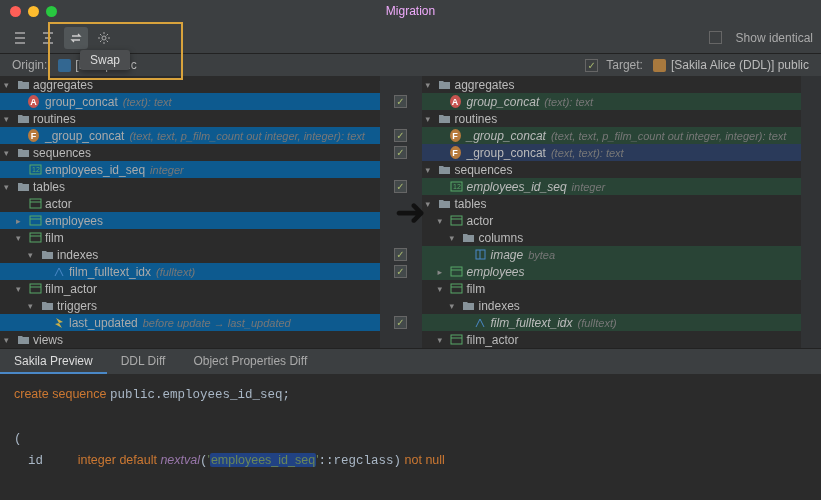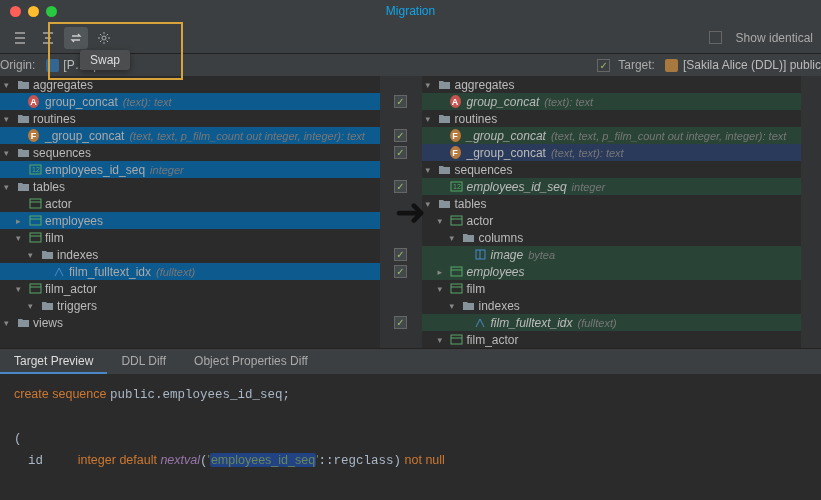--- a/index.html
+++ b/index.html
@@ -1,27 +1,27 @@
 <!DOCTYPE html>
 <html><head>
 <meta charset="utf-8">
 <style>
 * { margin: 0; padding: 0; box-sizing: border-box; font-family: -apple-system, "Segoe UI", sans-serif; }
 body { background: #2b2b2b; color: #bbb; font-size: 12px; width: 821px; height: 500px; overflow: hidden; }
 .titlebar { height: 22px; background: #3c3f41; display: flex; align-items: center; position: relative; }
 .traffic { display: flex; gap: 7px; margin-left: 10px; }
 .dot { width: 11px; height: 11px; border-radius: 50%; }
 .dot.red { background: #ff5f57; } .dot.yellow { background: #febc2e; } .dot.green { background: #28c840; }
-.title { position: absolute; left: 50%; transform: translateX(-50%); color: #0ea5e9; font-size: 12px; font-weight: 500; }
+.title { position: absolute; left: 50%; transform: translateX(-50%); color: #f0abfc; font-size: 12px; font-weight: 500; }
 .toolbar { height: 32px; background: #3c3f41; display: flex; align-items: center; padding: 0 8px; gap: 4px; border-bottom: 1px solid #222; }
 .tbtn { width: 24px; height: 22px; display: flex; align-items: center; justify-content: center; color: #aaa; border-radius: 3px; cursor: pointer; }
 .tbtn.sel { background: #515658; }
 .hl-box { position: absolute; border: 2px solid #d9a33c; left: 48px; top: 22px; width: 135px; height: 58px; pointer-events: none; z-index: 10; }
 .tooltip { position: absolute; left: 80px; top: 50px; background: #4b4d4f; color: #ddd; padding: 3px 10px; border-radius: 3px; font-size: 12px; z-index: 11; box-shadow: 0 2px 6px rgba(0,0,0,.4); }
-.origin-row { display: flex; align-items: center; padding: 4px 0; background: #3c3f41; font-size: 12px; }
+.origin-row { display: flex; align-items: center; padding: 4px 12px; background: #3c3f41; font-size: 12px; }
 .origin-row .lbl { color: #aaa; margin-right: 6px; }
 .origin-row .val { color: #bbb; }
 .dbicon { width: 14px; height: 14px; display: inline-flex; align-items: center; justify-content: center; margin: 0 4px; }
 .target-part { margin-left: auto; display: flex; align-items: center; }
 .chk-global { width: 13px; height: 13px; border: 1px solid #666; margin-right: 8px; cursor: pointer; }
 .show-ident { margin-left: 20px; display: flex; align-items: center; gap: 6px; color: #aaa; }
 .main { display: flex; height: 272px; position: relative; }
 .tree { flex: 1; overflow: hidden; background: #2b2b2b; }
 .gutter { width: 42px; background: #313335; display: flex; flex-direction: column; align-items: center; }
 .gutter-right { width: 20px; background: #313335; }
@@ -252,20 +252,31 @@
       <div class="row ">
         <span class="ind" style="width:24px"></span>
         <span class="tw">▾</span>
         <span class="ic">
           <svg width="13" height="13">
             <path d="M1 3h4l1 1h6v7H1z" fill="#87939A"></path>
           </svg>
         </span>
         <span class="txt">triggers</span>
       </div>
+      <div class="row sel-blue">
+        <span class="ind" style="width:36px"></span>
+        <span class="tw"></span>
+        <span class="ic">
+          <svg width="13" height="13">
+            <path d="M3 2l7 4-4 1 3 5-7-4 4-1z" fill="#c9b04a"></path>
+          </svg>
+        </span>
+        <span class="txt">last_updated</span>
+        <span class="sig">before update → last_updated</span>
+      </div>
       <div class="row ">
         <span class="ind" style="width:0px"></span>
         <span class="tw">▾</span>
         <span class="ic">
           <svg width="13" height="13">
             <path d="M1 3h4l1 1h6v7H1z" fill="#87939A"></path>
           </svg>
         </span>
         <span class="txt">views</span>
       </div>
@@ -454,21 +465,21 @@
           </svg>
         </span>
         <span class="txt">film_actor</span>
       </div>
     </div>
   <div class="gutter-right"></div>
   <div class="arrow-big">➜</div>
 </div>
 
 <div class="tabs" id="tabs">
-    <div class="tab active">Target Preview</div>
+    <div class="tab active">Sakila Preview</div>
     <div class="tab">DDL Diff</div>
     <div class="tab">Object Properties Diff</div>
   </div>
 
 <div class="code">
   <div><span class="kw">create</span> <span class="kw">sequence</span> <span class="ident">public.employees_id_seq;</span></div>
   <div>&nbsp;</div>
   <div><span class="ident">(</span></div>
   <div>&nbsp;&nbsp;&nbsp;&nbsp;<span class="ident">id</span>&nbsp;&nbsp;&nbsp;&nbsp;&nbsp;&nbsp;&nbsp;&nbsp;&nbsp;&nbsp;<span class="kw">integer</span> <span class="kw">default</span> <span class="fn">nextval</span><span class="ident">(</span><span class="str">'</span><span class="str strbg">employees_id_seq</span><span class="str">'</span><span class="ident">::regclass)</span> <span class="kw">not null</span></div>
 </div>

